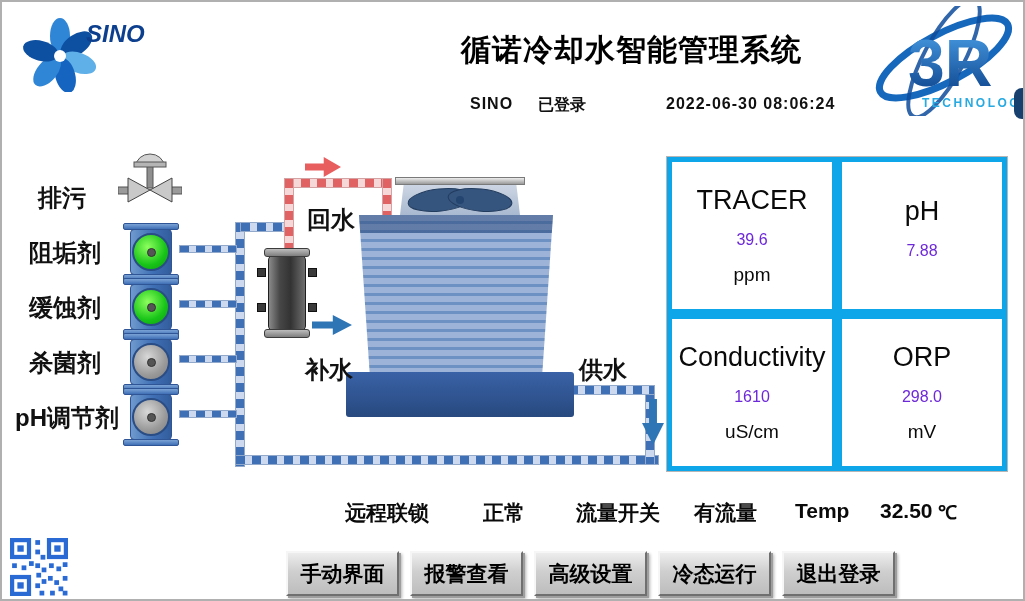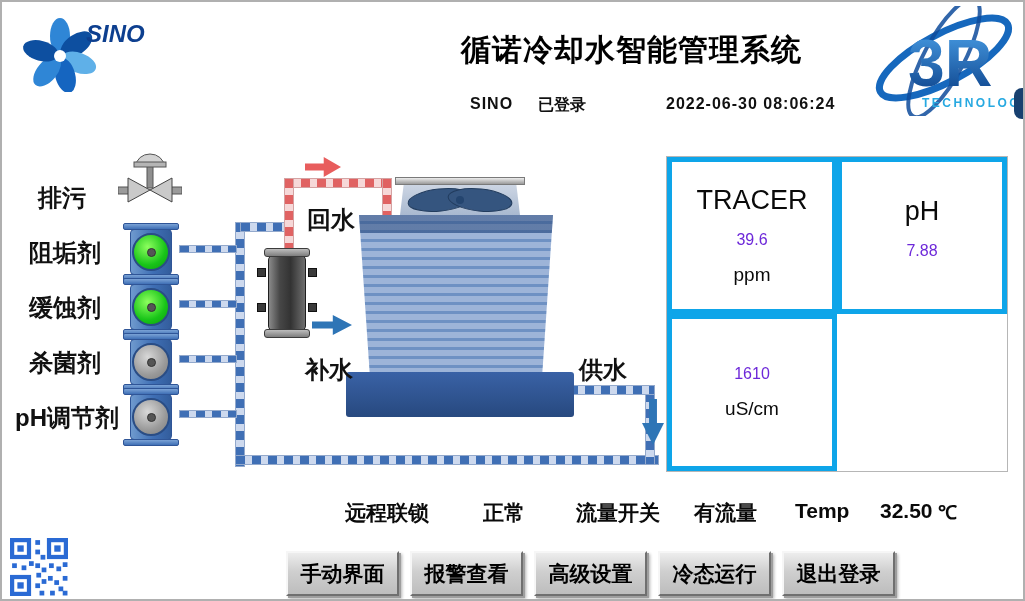--- a/index.html
+++ b/index.html
@@ -224,22 +224,28 @@
       <div class="clabel">TRACER</div>
       <div class="cvalue">39.6</div>
       <div class="cunit">ppm</div>
     </div>
     <div class="cell">
       <div class="clabel">pH</div>
       <div class="cvalue">7.88</div>
       <div class="cunit"></div>
     </div>
     <div class="cell">
+      <div class="clabel">Conductivity</div>
       <div class="cvalue">1610</div>
       <div class="cunit">uS/cm</div>
+    </div>
+    <div class="cell">
+      <div class="clabel">ORP</div>
+      <div class="cvalue">298.0</div>
+      <div class="cunit">mV</div>
     </div>
   </div>
 
   <div class="stat" style="left:343px;">远程联锁</div>
   <div class="stat" style="left:481px;">正常</div>
   <div class="stat" style="left:574px;">流量开关</div>
   <div class="stat" style="left:692px;">有流量</div>
   <div class="stat" style="left:793px;">Temp</div>
   <div class="stat" style="left:878px;">32.50</div>
   <div class="stat" style="left:936px; font-size:19px;">℃</div>

